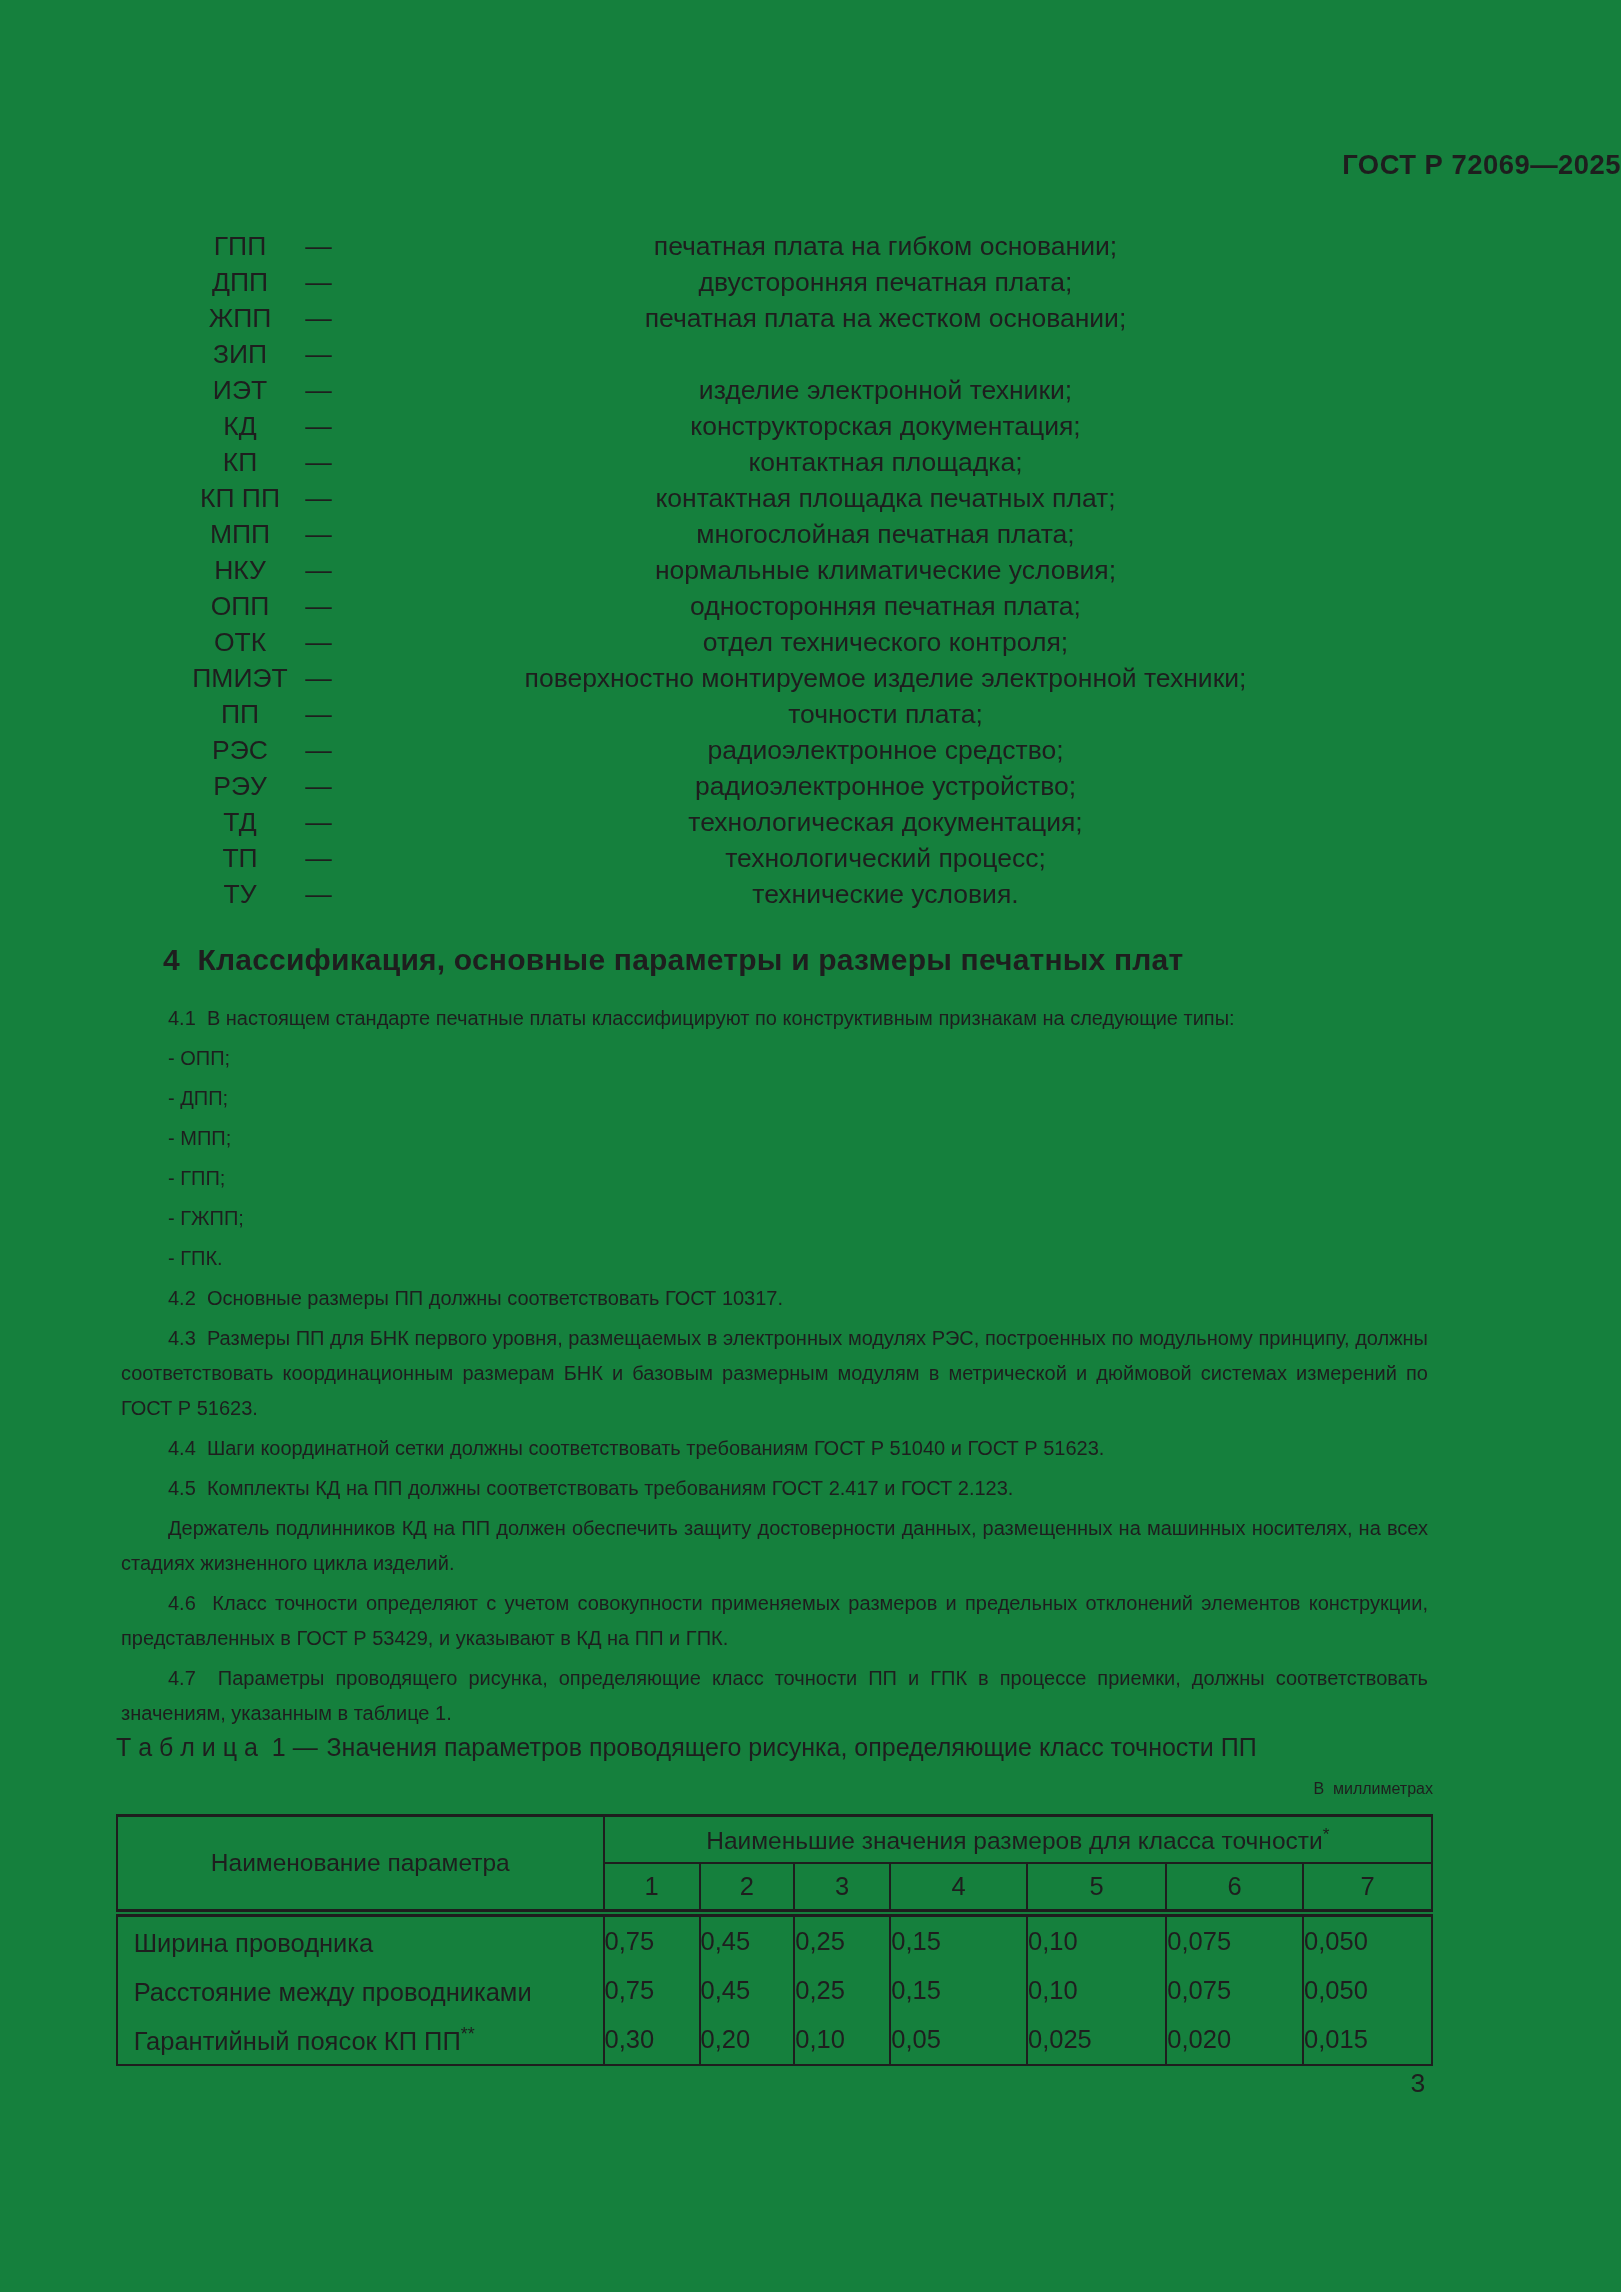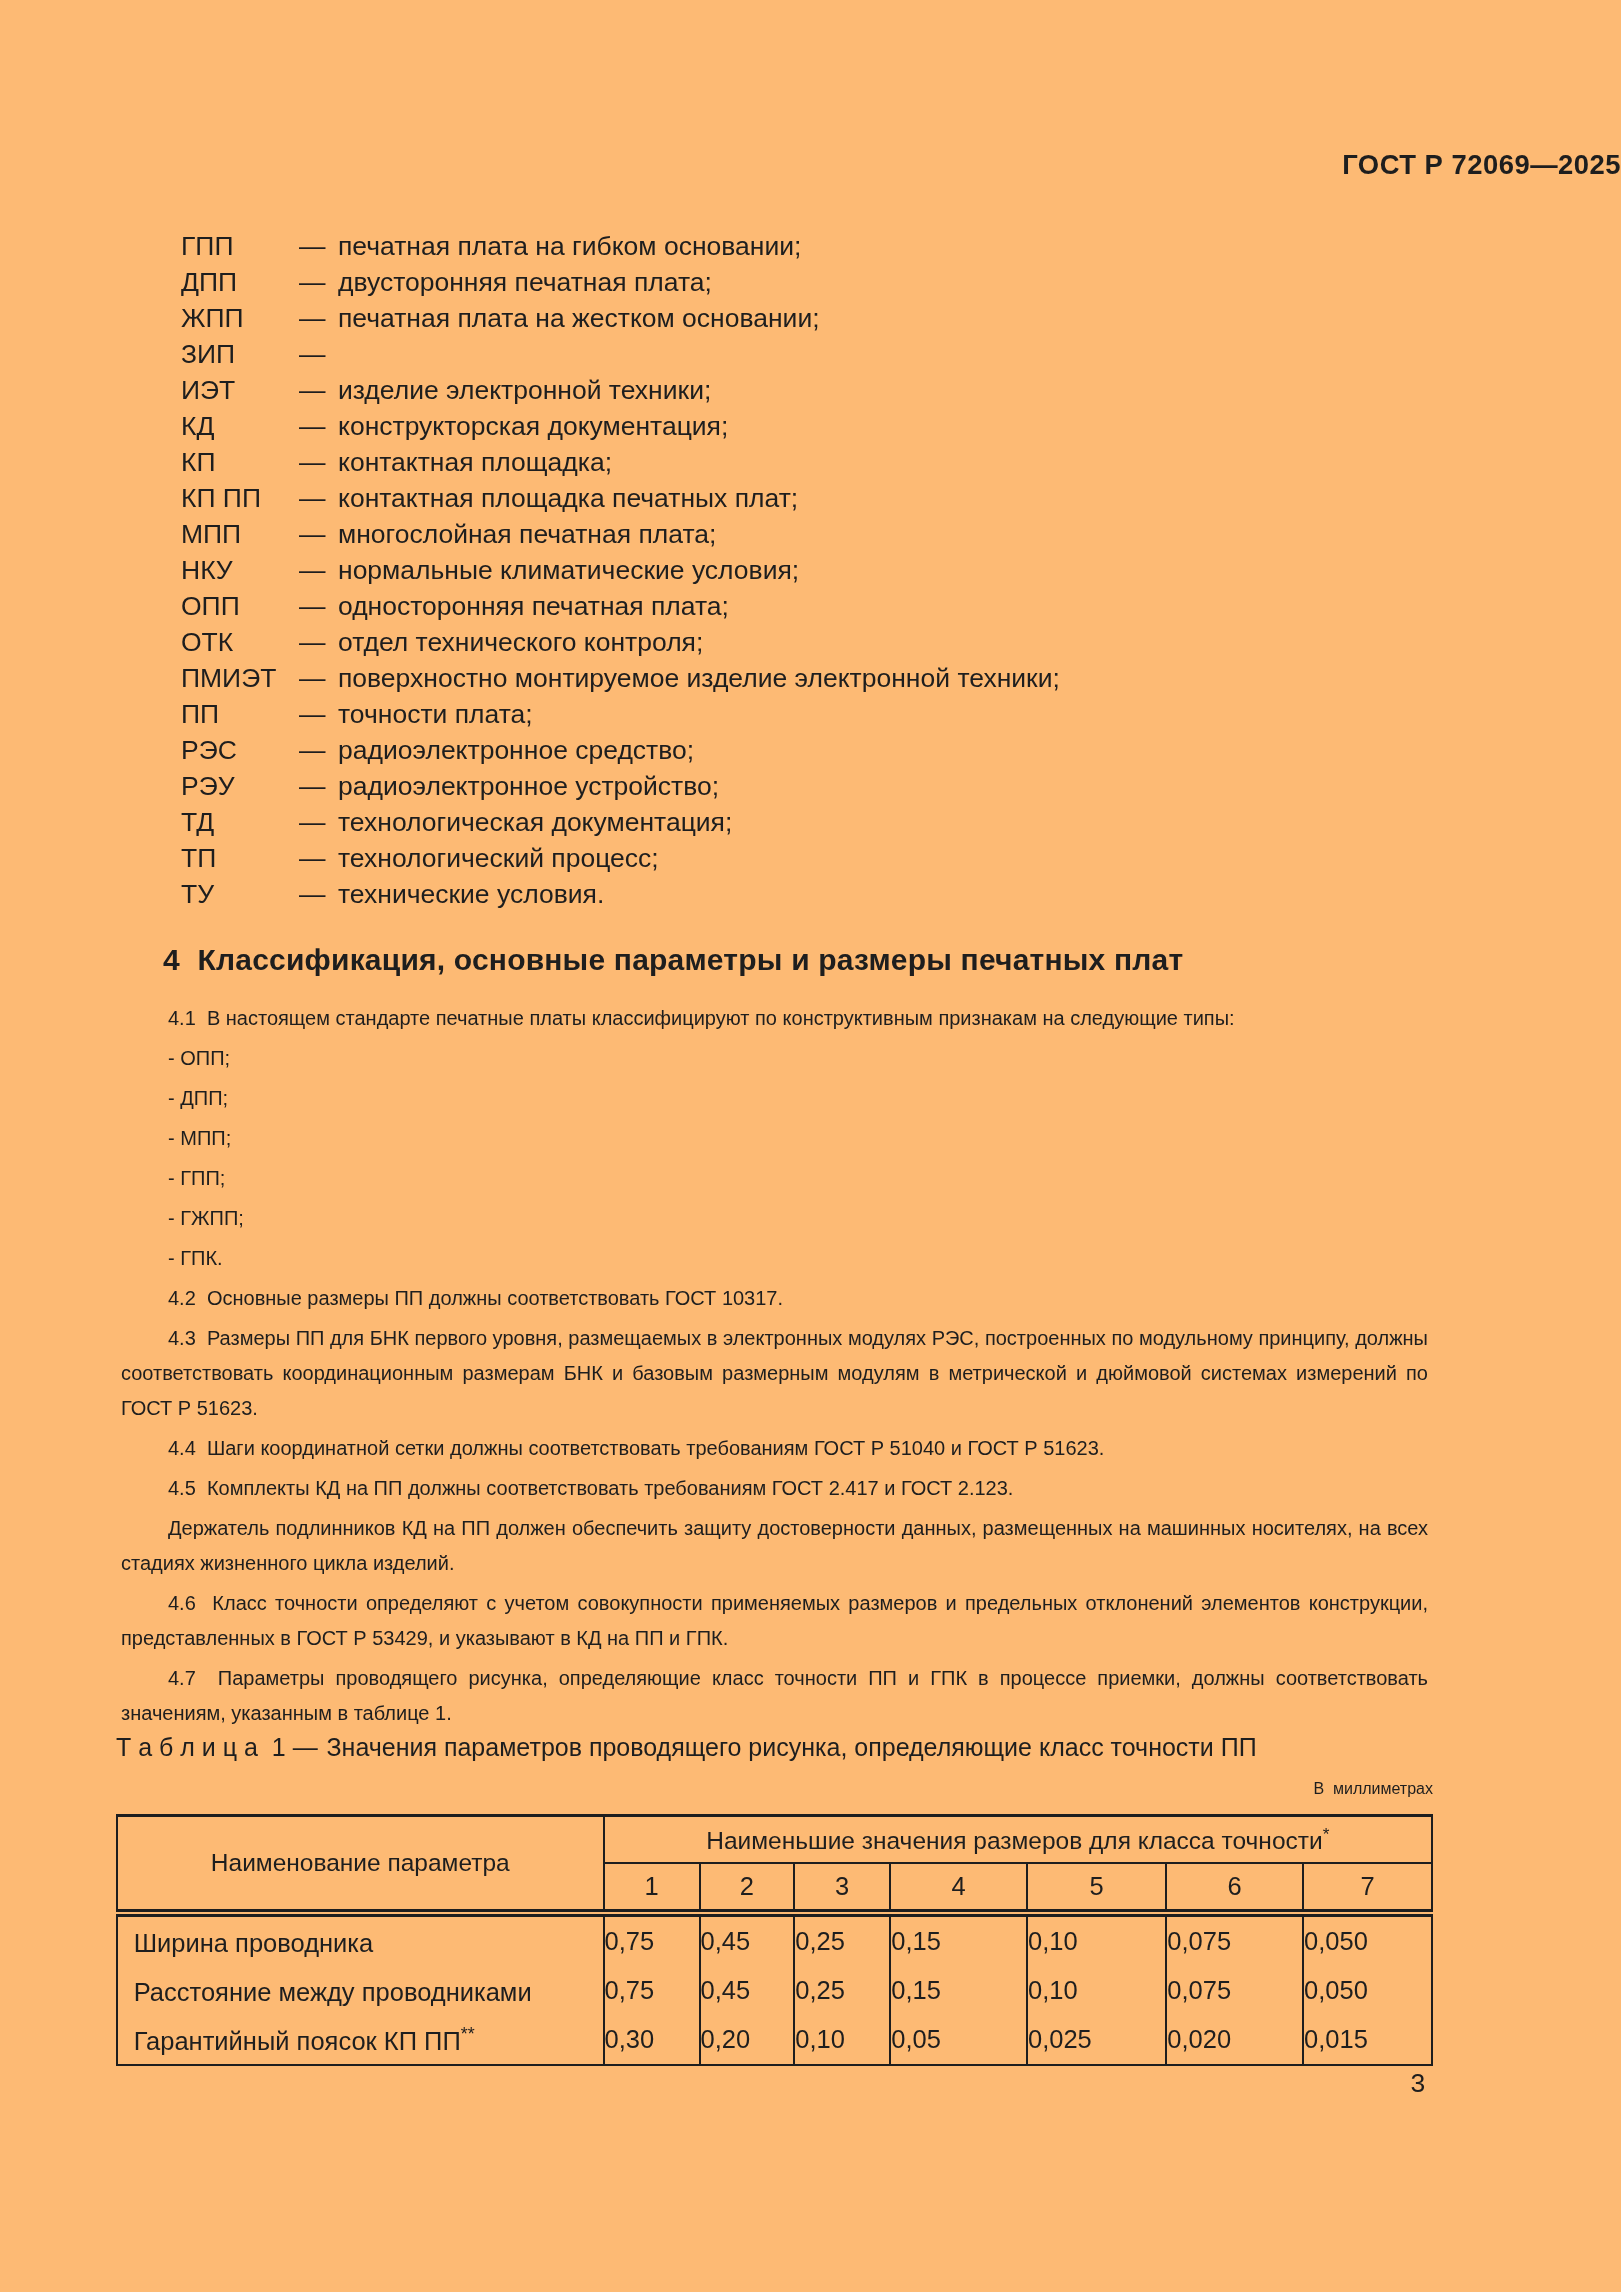--- a/index.html
+++ b/index.html
@@ -1,42 +1,42 @@
 <!DOCTYPE html>
 <html><head>
 <meta charset="utf-8">
 <style>
   html,body { margin:0; padding:0; background:#8a8a8a; }
   .page {
     position: relative;
     width: 1621px;
     height: 2293px;
     margin: 0 auto;
-    background: #fdba74;
+    background: #15803d;
     font-family: "Liberation Sans", sans-serif;
     color: #1e1e1e;
     overflow: hidden;
   }
   .content {
     position: absolute;
     left: 116px;
     width: 1317px;
     top: 0;
   }
   .doc-header {
     position: absolute;
     top: 149px;
     right: 0;
     font-size: 27.4px;
     font-weight: bold;
     letter-spacing: 0.5px;
   }
   
   .abbr-list { position: absolute; top: 228px; left: 0; width: 100%; }
-  .abbr-row { display: flex; height: 36px; line-height: 36px; font-size: 26.5px; }
+  .abbr-row { display: flex; height: 36px; line-height: 36px; font-size: 26.5px; text-align: center; }
   .abbr-term { width: 118px; margin-left: 65px; flex: none; }
   .abbr-dash { width: 39px; flex: none; }
   .abbr-def  { flex: 1; }
   
   .sec-heading {
     position: absolute;
     top: 943px; left: 0; width: 100%;
     margin: 0; padding-left: 47px;
     font-size: 30px; font-weight: bold;
     letter-spacing: 0.2px;

